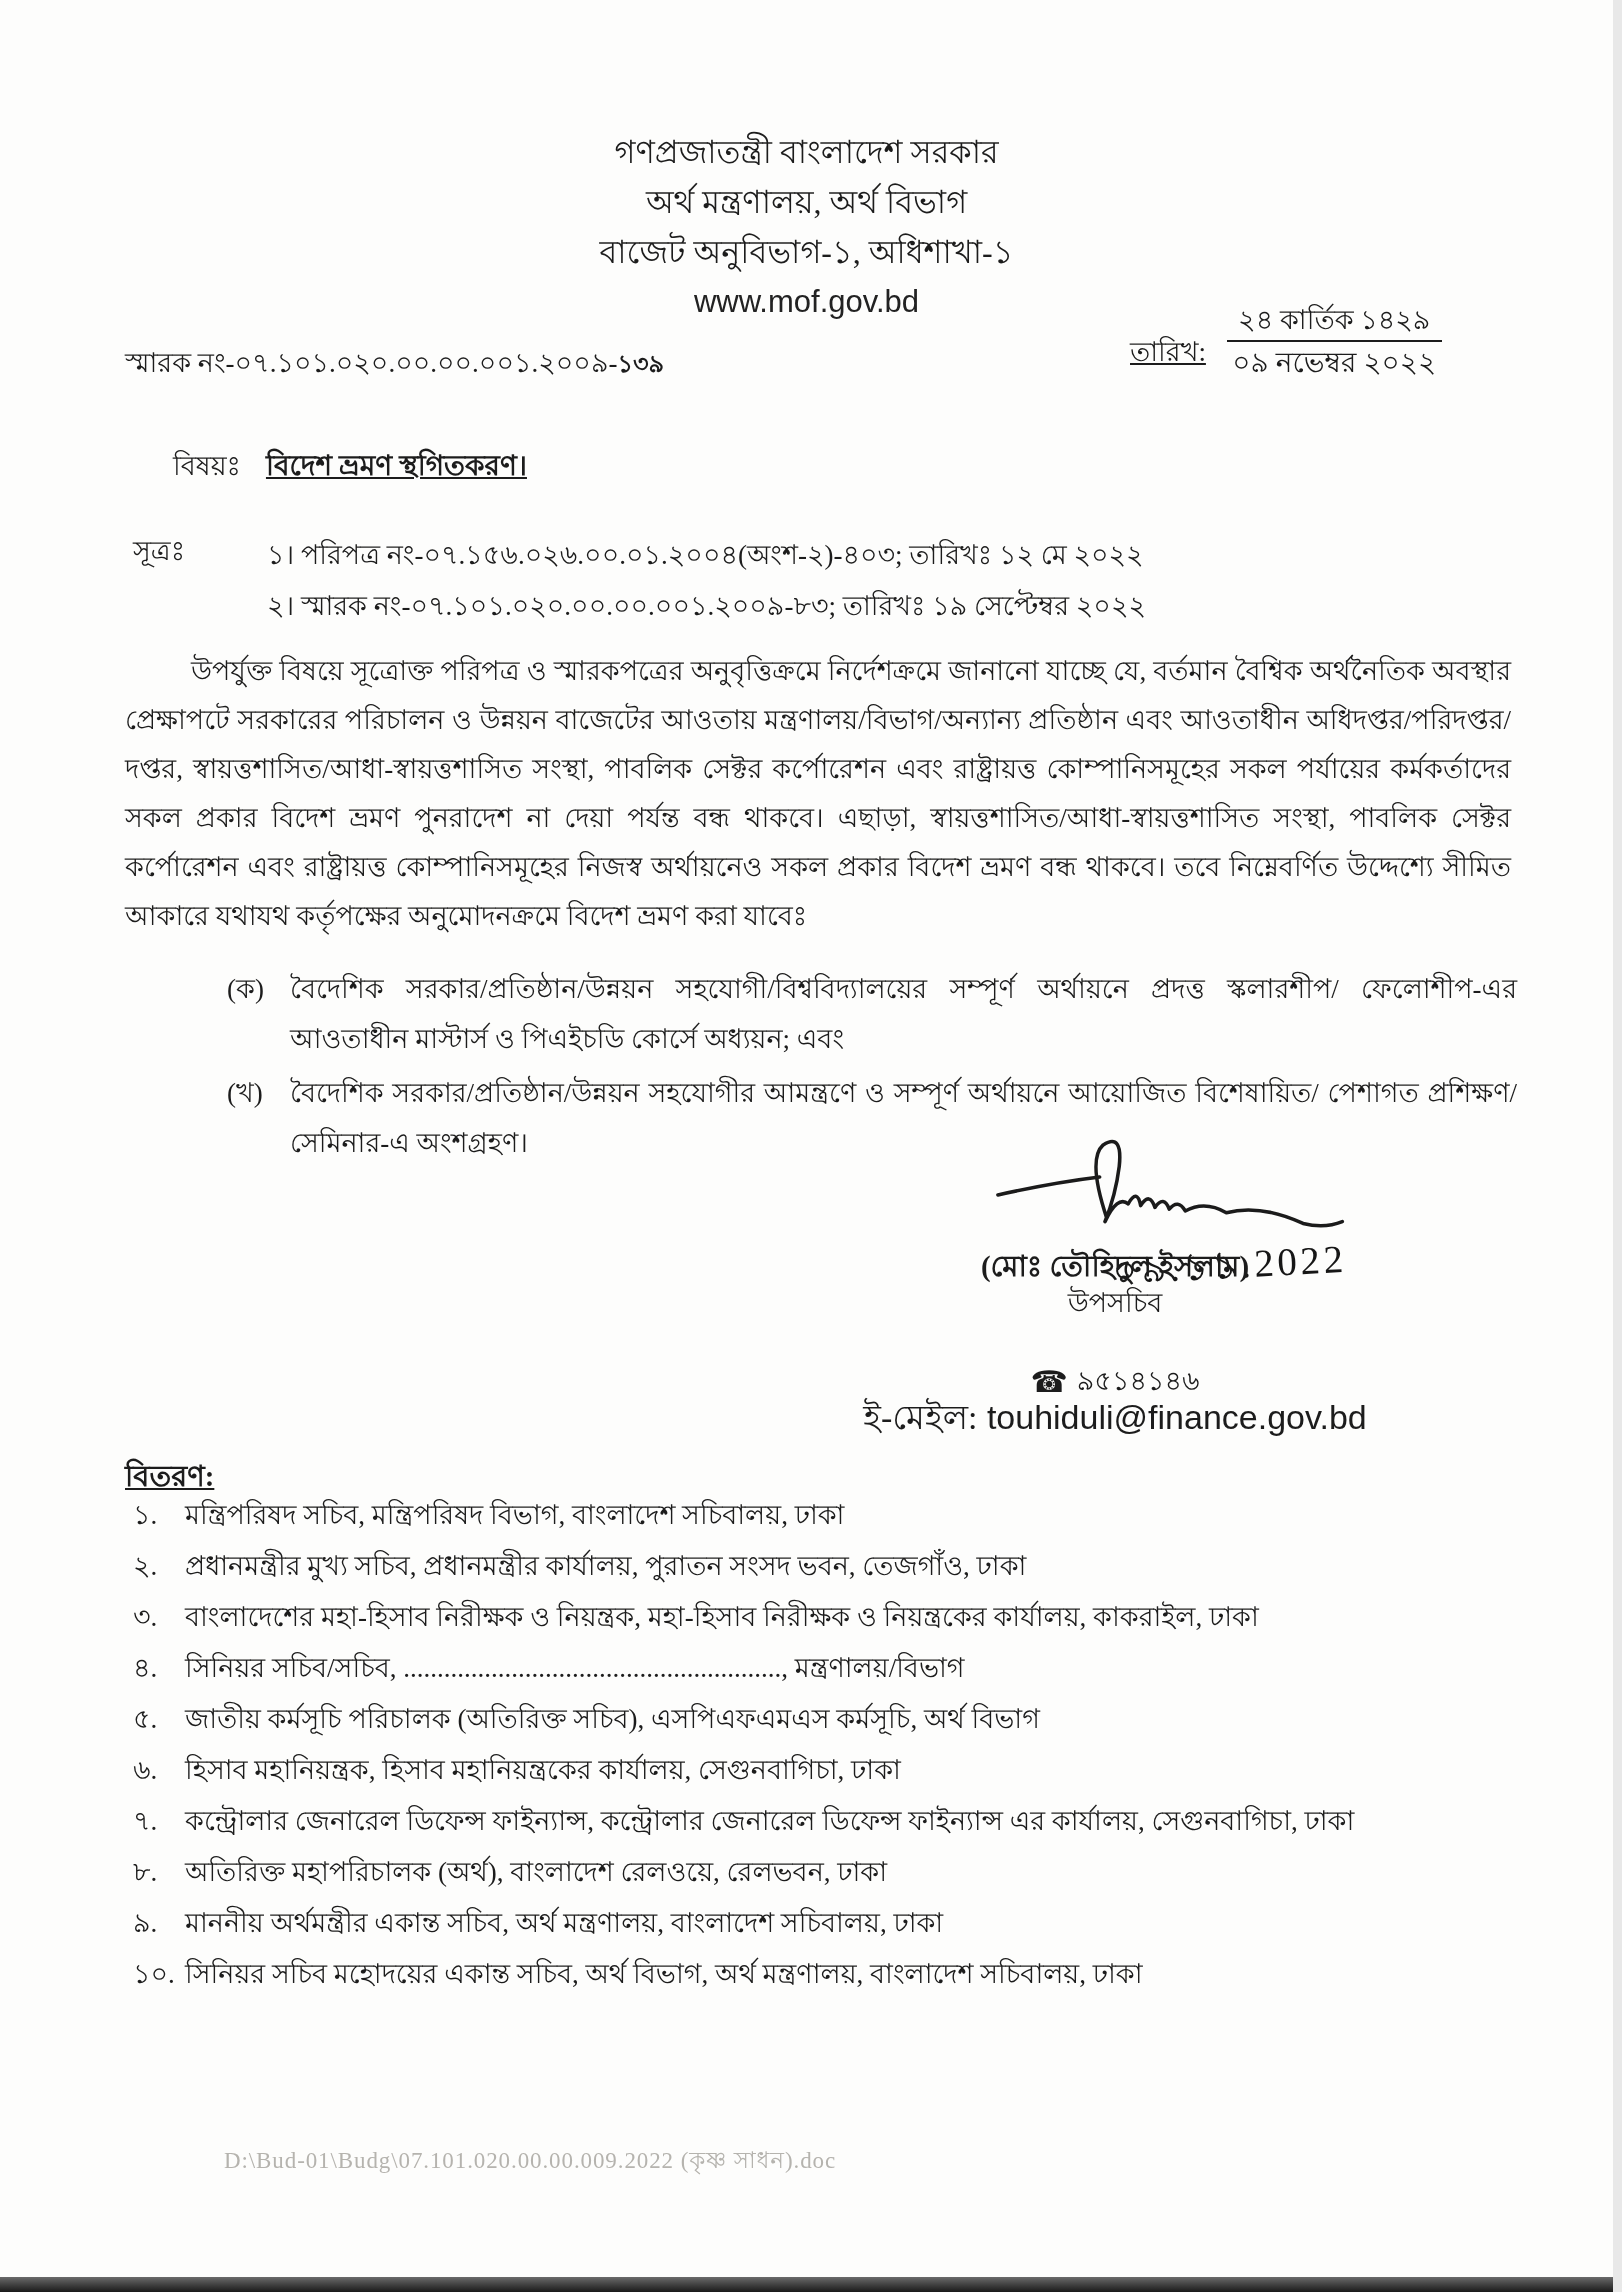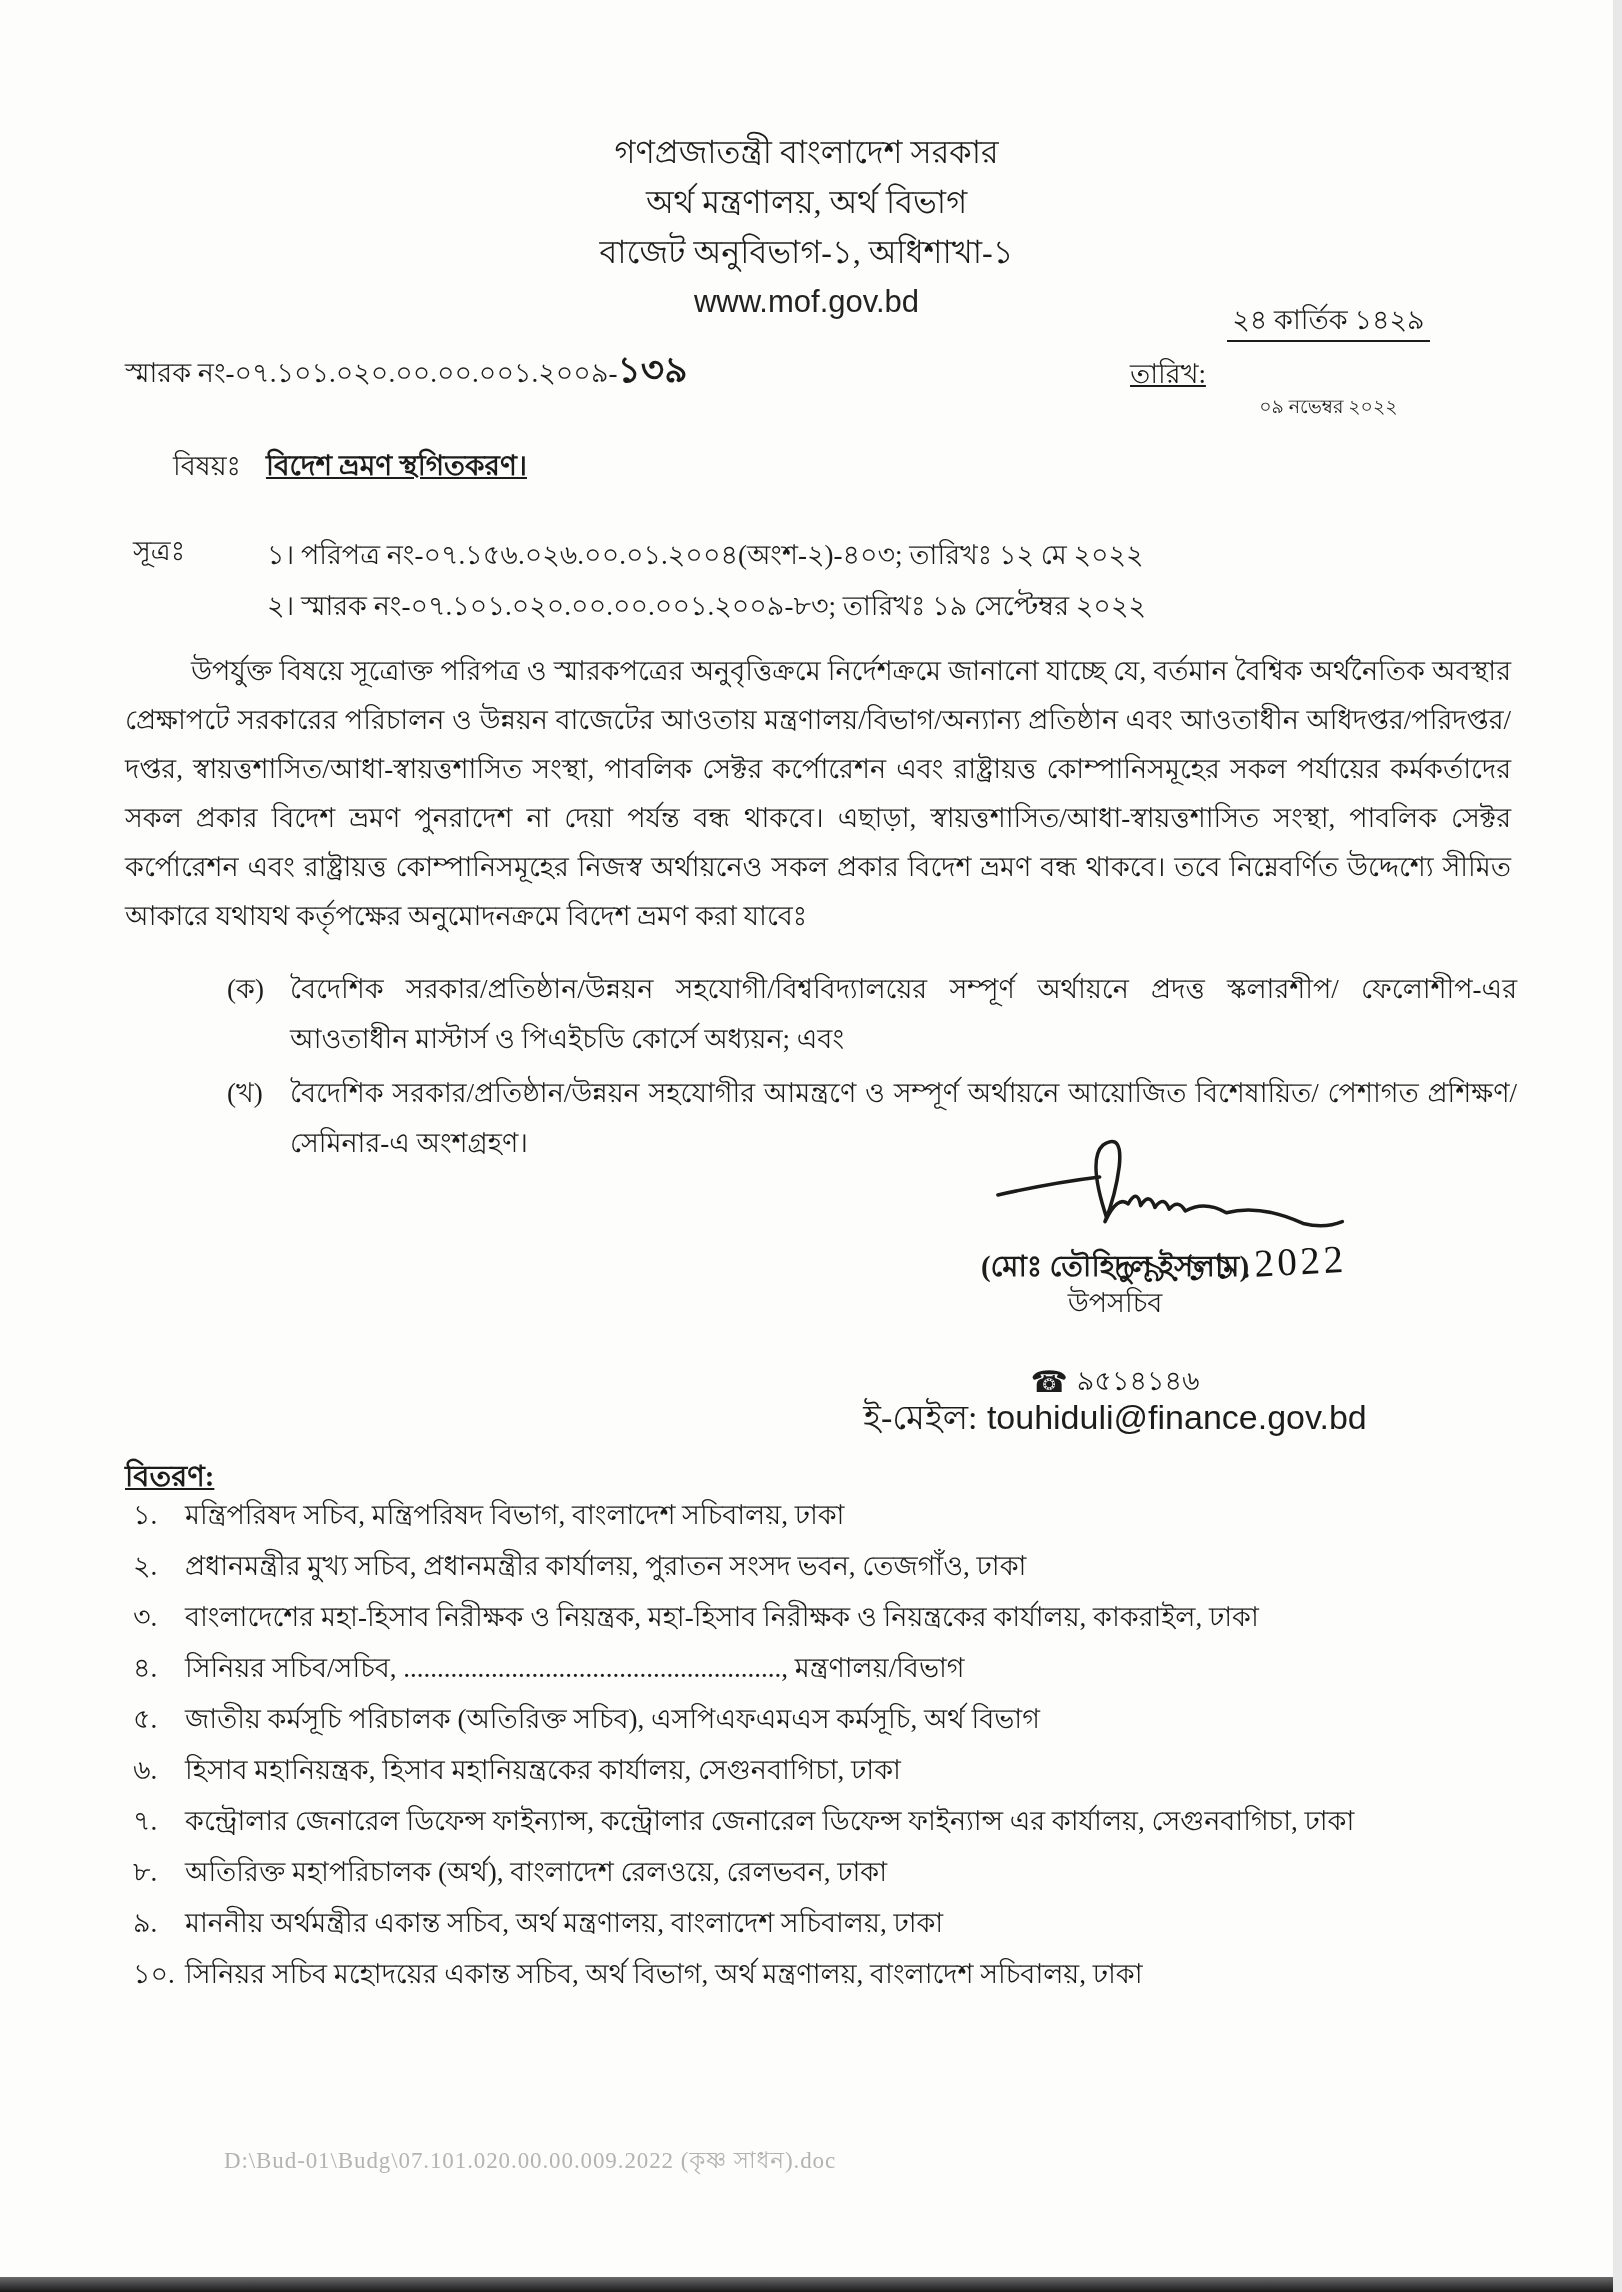--- a/index.html
+++ b/index.html
@@ -10,27 +10,27 @@
     font-family:"Liberation Serif","DejaVu Serif",serif;
     color:#1c1c1c;
     overflow:hidden;
   }
   
   .letterhead{position:absolute;top:127px;left:0;width:100%;text-align:center;}
   .letterhead .lh-line{font-size:32px;line-height:50px;}
   .letterhead .lh-url{font-size:31px;line-height:50px;font-family:"Liberation Sans","DejaVu Sans",sans-serif;color:#222;}
   
   .memo-row{position:absolute;top:342px;left:125px;font-size:27px;white-space:nowrap;}
-  .memo-row .memo-no{font-weight:bold;font-size:36px;}
+  .memo-row .memo-no{font-weight:bold;font-size:24px;}
   .date-block{position:absolute;top:301px;left:1130px;display:flex;align-items:center;}
   .date-label{font-size:27px;margin-right:21px;padding-top:23px;text-decoration:underline;}
   .date-frac{display:flex;flex-direction:column;align-items:center;}
   .date-top{font-size:27px;line-height:39px;padding:0 5.4px;}
   .date-rule{width:100%;height:0;border-top:2.7px solid #1c1c1c;}
-  .date-bottom{font-size:19px;line-height:41px;padding:0 5.4px;margin-top:44px;}
+  .date-bottom{font-size:28px;line-height:41px;padding:0 5.4px;}
   
   .subject-row{position:absolute;top:444px;left:173px;font-size:27px;white-space:nowrap;}
   .subject-text{font-weight:bold;text-decoration:underline;margin-left:25px;font-size:28px;}
   
   .ref-label{position:absolute;top:530px;left:133px;font-size:27px;}
   .ref-items{position:absolute;top:530px;left:267px;font-size:27px;line-height:51px;}
   .ref-items div{white-space:nowrap;}
   
   .body-par{
     position:absolute;top:647px;left:125px;width:1386px;

